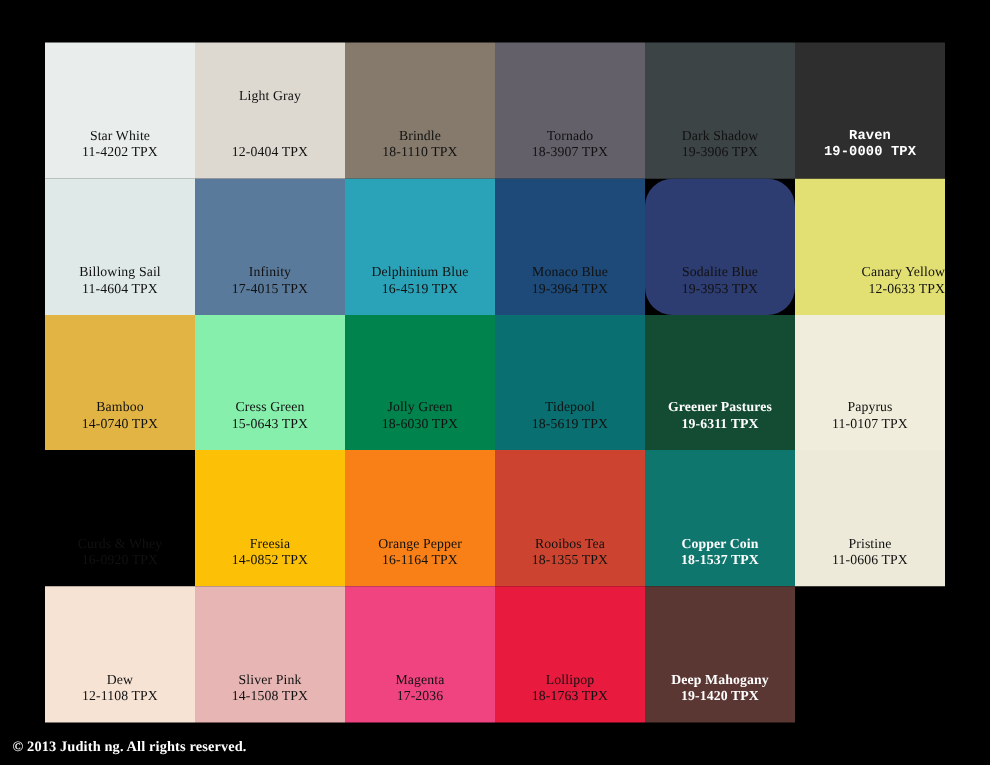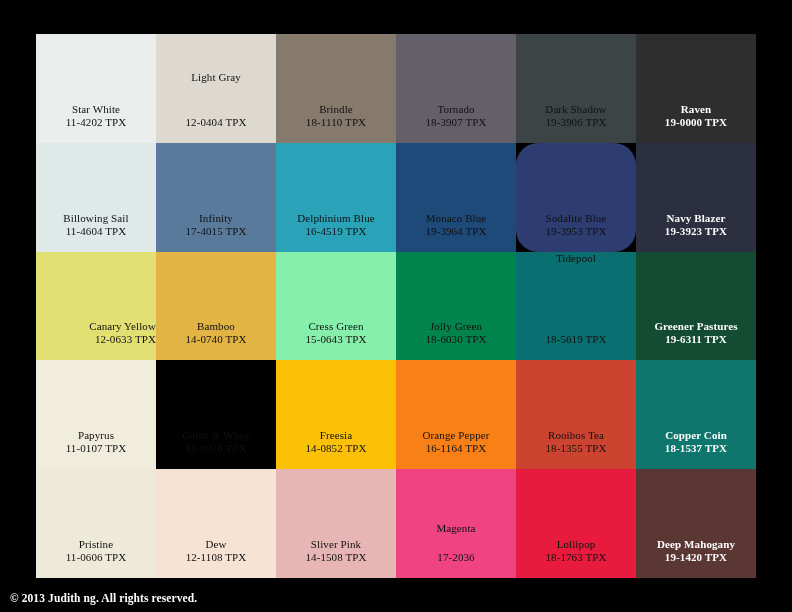--- a/index.html
+++ b/index.html
@@ -89,21 +89,21 @@
         <span class="sw-code">18-1110 TPX</span>
       </div>
       <div class="swatch dark-text" style="background-color: rgb(99, 96, 106);">
         <span class="sw-name">Tornado</span>
         <span class="sw-code">18-3907 TPX</span>
       </div>
       <div class="swatch dark-text" style="background-color: rgb(60, 68, 70);">
         <span class="sw-name">Dark Shadow</span>
         <span class="sw-code">19-3906 TPX</span>
       </div>
-      <div class="swatch light-text" style="background-color: rgb(46, 46, 46);">
+      <div class="swatch light-text" style="background-color: rgb(46, 46, 46); font-family: Liberation Mono, monospace;">
         <span class="sw-name">Raven</span>
         <span class="sw-code">19-0000 TPX</span>
       </div>
       <div class="swatch dark-text" style="background-color: rgb(223, 233, 232);">
         <span class="sw-name">Billowing Sail</span>
         <span class="sw-code">11-4604 TPX</span>
       </div>
       <div class="swatch dark-text" style="background-color: rgb(90, 122, 155);">
         <span class="sw-name">Infinity</span>
         <span class="sw-code">17-4015 TPX</span>
@@ -113,41 +113,37 @@
         <span class="sw-code">16-4519 TPX</span>
       </div>
       <div class="swatch dark-text" style="background-color: rgb(29, 74, 121);">
         <span class="sw-name">Monaco Blue</span>
         <span class="sw-code">19-3964 TPX</span>
       </div>
       <div class="swatch dark-text" style="background-color: rgb(45, 60, 113); border-radius: 22px;">
         <span class="sw-name">Sodalite Blue</span>
         <span class="sw-code">19-3953 TPX</span>
       </div>
-      <div class="swatch light-text" style="background-color: rgb(43, 47, 63);">
-        <span class="sw-name">Navy Blazer</span>
-        <span class="sw-code">19-3923 TPX</span>
-      </div>
       <div class="swatch dark-text" style="background-color: rgb(226, 224, 115); align-items: flex-end;">
         <span class="sw-name">Canary Yellow</span>
         <span class="sw-code">12-0633 TPX</span>
       </div>
       <div class="swatch dark-text" style="background-color: rgb(226, 180, 68);">
         <span class="sw-name">Bamboo</span>
         <span class="sw-code">14-0740 TPX</span>
       </div>
       <div class="swatch dark-text" style="background-color: #86efac;">
         <span class="sw-name">Cress Green</span>
         <span class="sw-code">15-0643 TPX</span>
       </div>
       <div class="swatch dark-text" style="background-color: rgb(0, 131, 76);">
         <span class="sw-name">Jolly Green</span>
         <span class="sw-code">18-6030 TPX</span>
       </div>
-      <div class="swatch dark-text" style="background-color: rgb(10, 111, 112); justify-content: space-between;">
+      <div class="swatch dark-text" style="background-color: rgb(10, 111, 112);">
         <span class="sw-name">Tidepool</span>
         <span class="sw-code">18-5619 TPX</span>
       </div>
       <div class="swatch light-text" style="background-color: rgb(19, 75, 51);">
         <span class="sw-name">Greener Pastures</span>
         <span class="sw-code">19-6311 TPX</span>
       </div>
       <div class="swatch dark-text" style="background-color: rgb(240, 237, 220);">
         <span class="sw-name">Papyrus</span>
         <span class="sw-code">11-0107 TPX</span>
@@ -177,21 +173,21 @@
         <span class="sw-code">11-0606 TPX</span>
       </div>
       <div class="swatch dark-text" style="background-color: rgb(246, 227, 212);">
         <span class="sw-name">Dew</span>
         <span class="sw-code">12-1108 TPX</span>
       </div>
       <div class="swatch dark-text" style="background-color: rgb(231, 182, 180);">
         <span class="sw-name">Sliver Pink</span>
         <span class="sw-code">14-1508 TPX</span>
       </div>
-      <div class="swatch dark-text" style="background-color: rgb(239, 68, 127); gap: 16px;">
+      <div class="swatch dark-text" style="background-color: rgb(239, 68, 127);">
         <span class="sw-name">Magenta</span>
         <span class="sw-code">17-2036</span>
       </div>
       <div class="swatch dark-text" style="background-color: rgb(232, 26, 62);">
         <span class="sw-name">Lollipop</span>
         <span class="sw-code">18-1763 TPX</span>
       </div>
       <div class="swatch light-text" style="background-color: rgb(91, 55, 52);">
         <span class="sw-name">Deep Mahogany</span>
         <span class="sw-code">19-1420 TPX</span>

